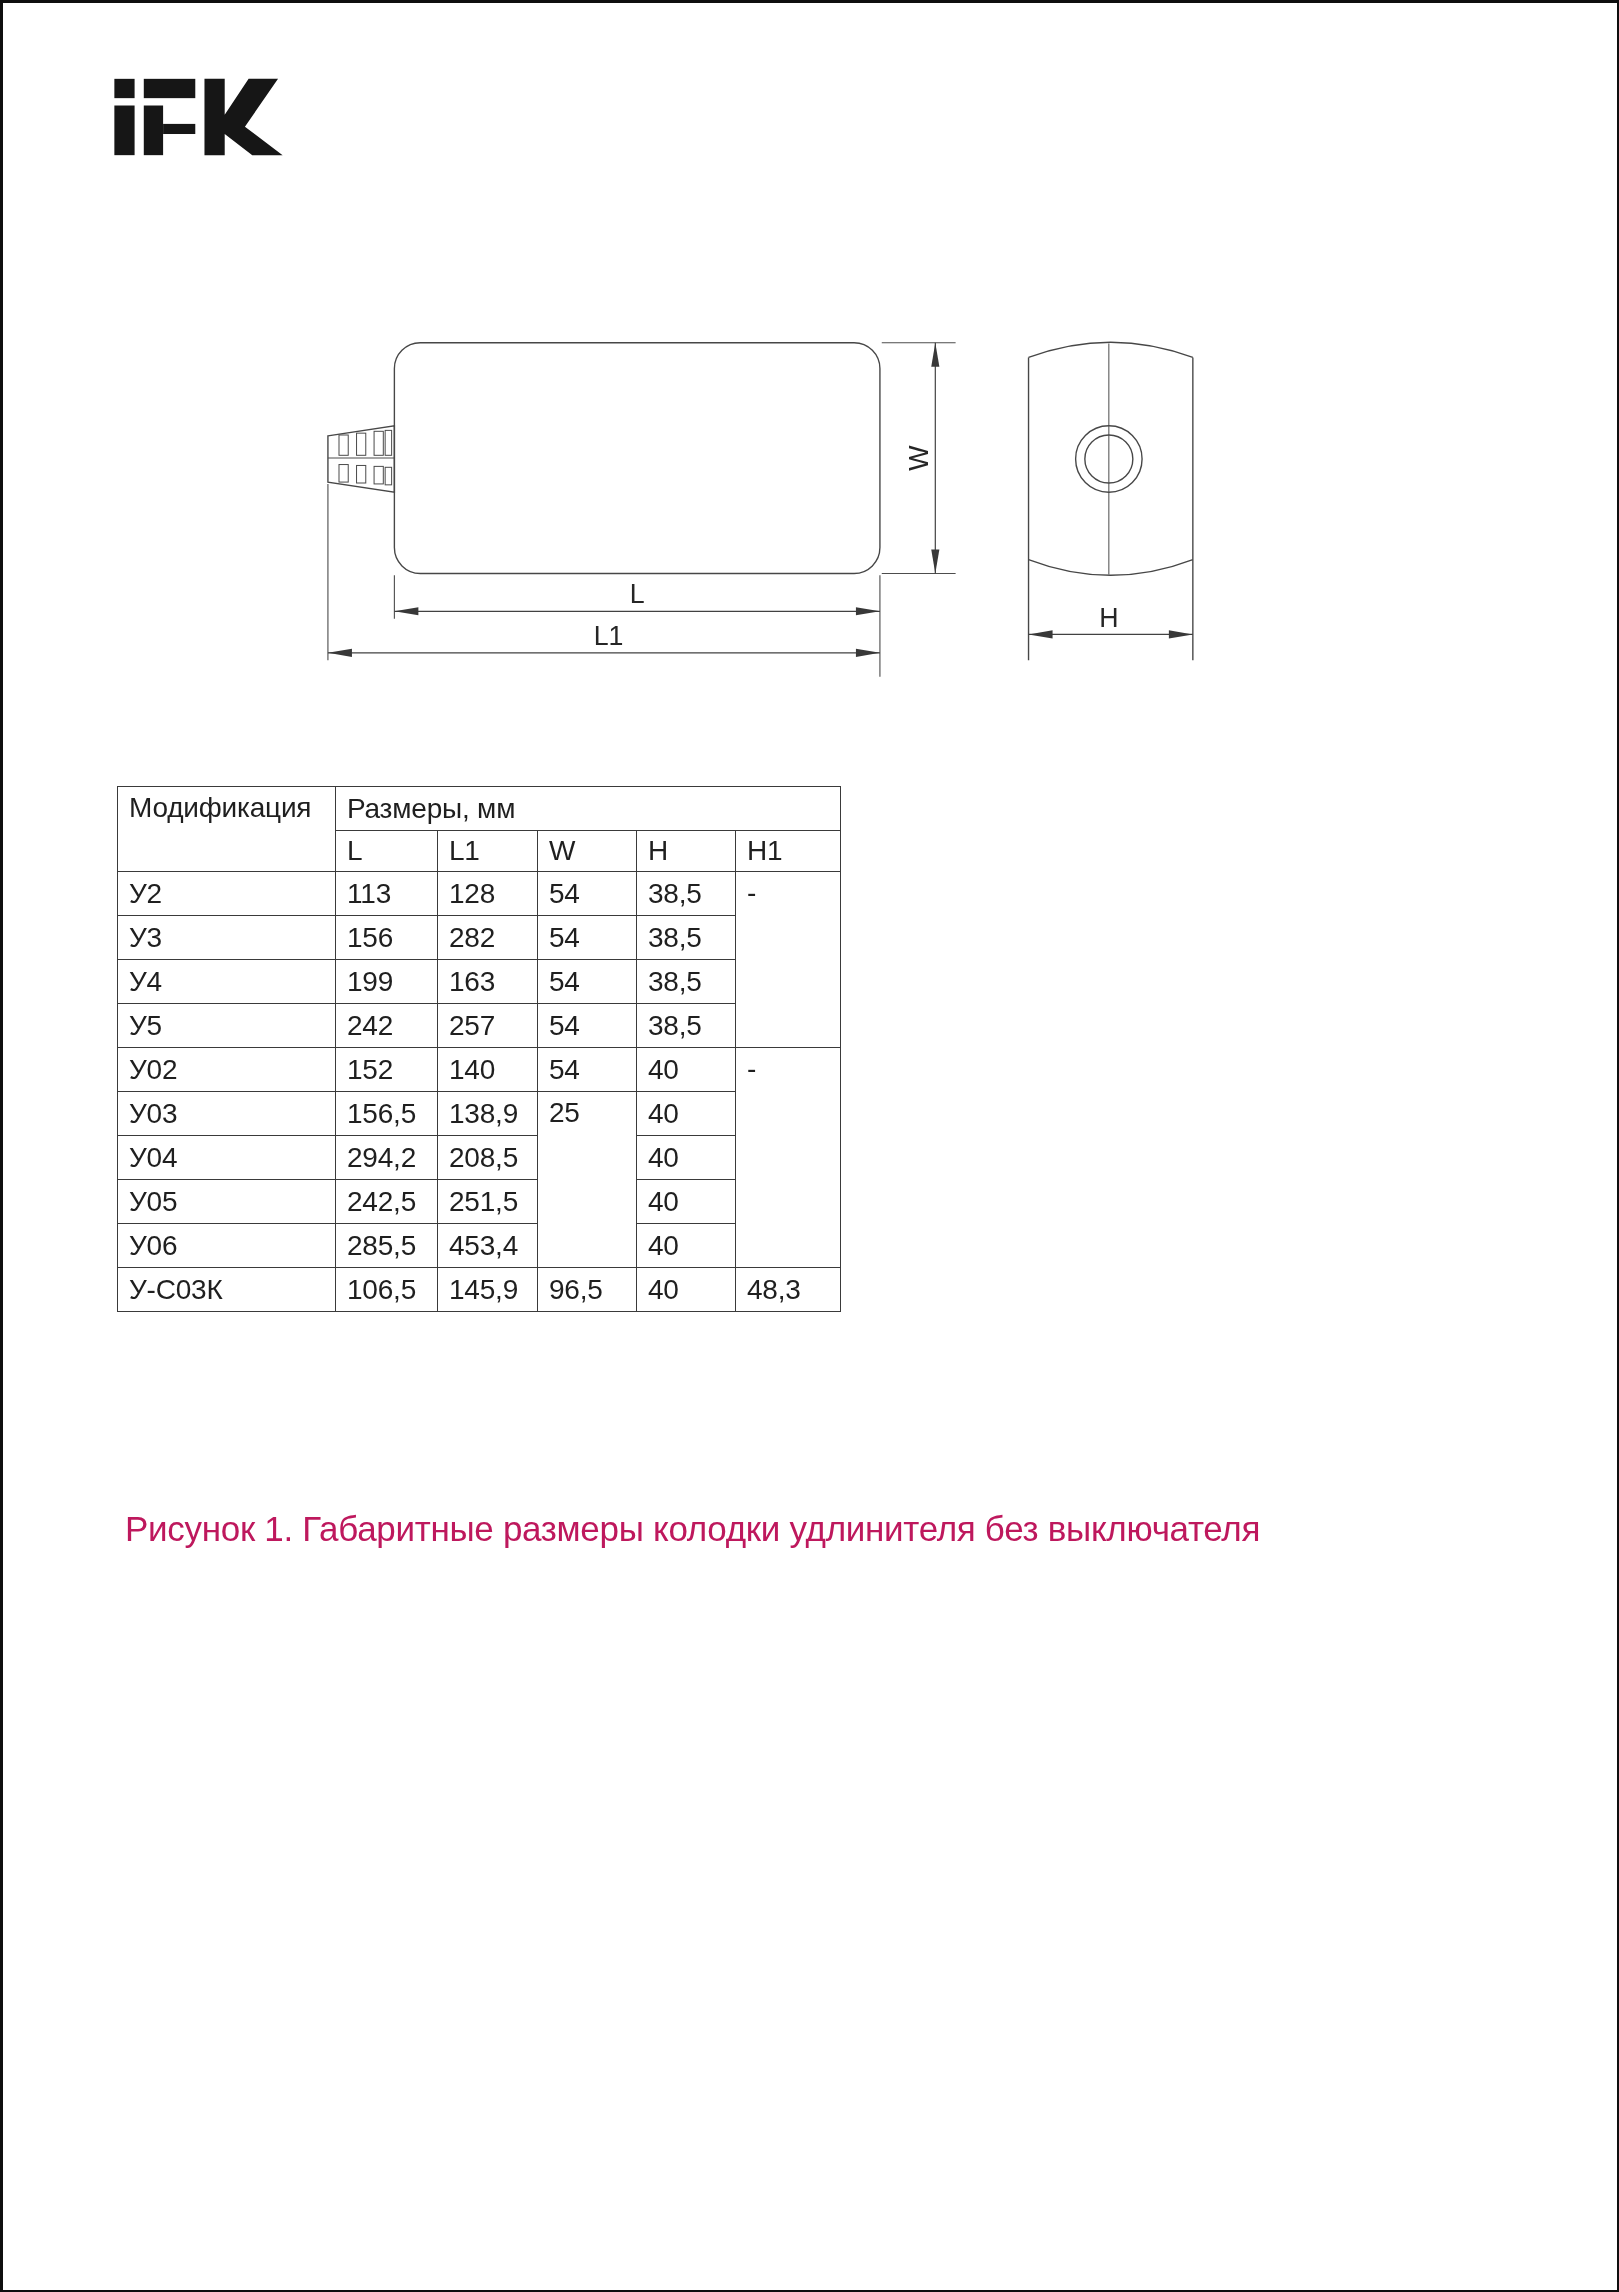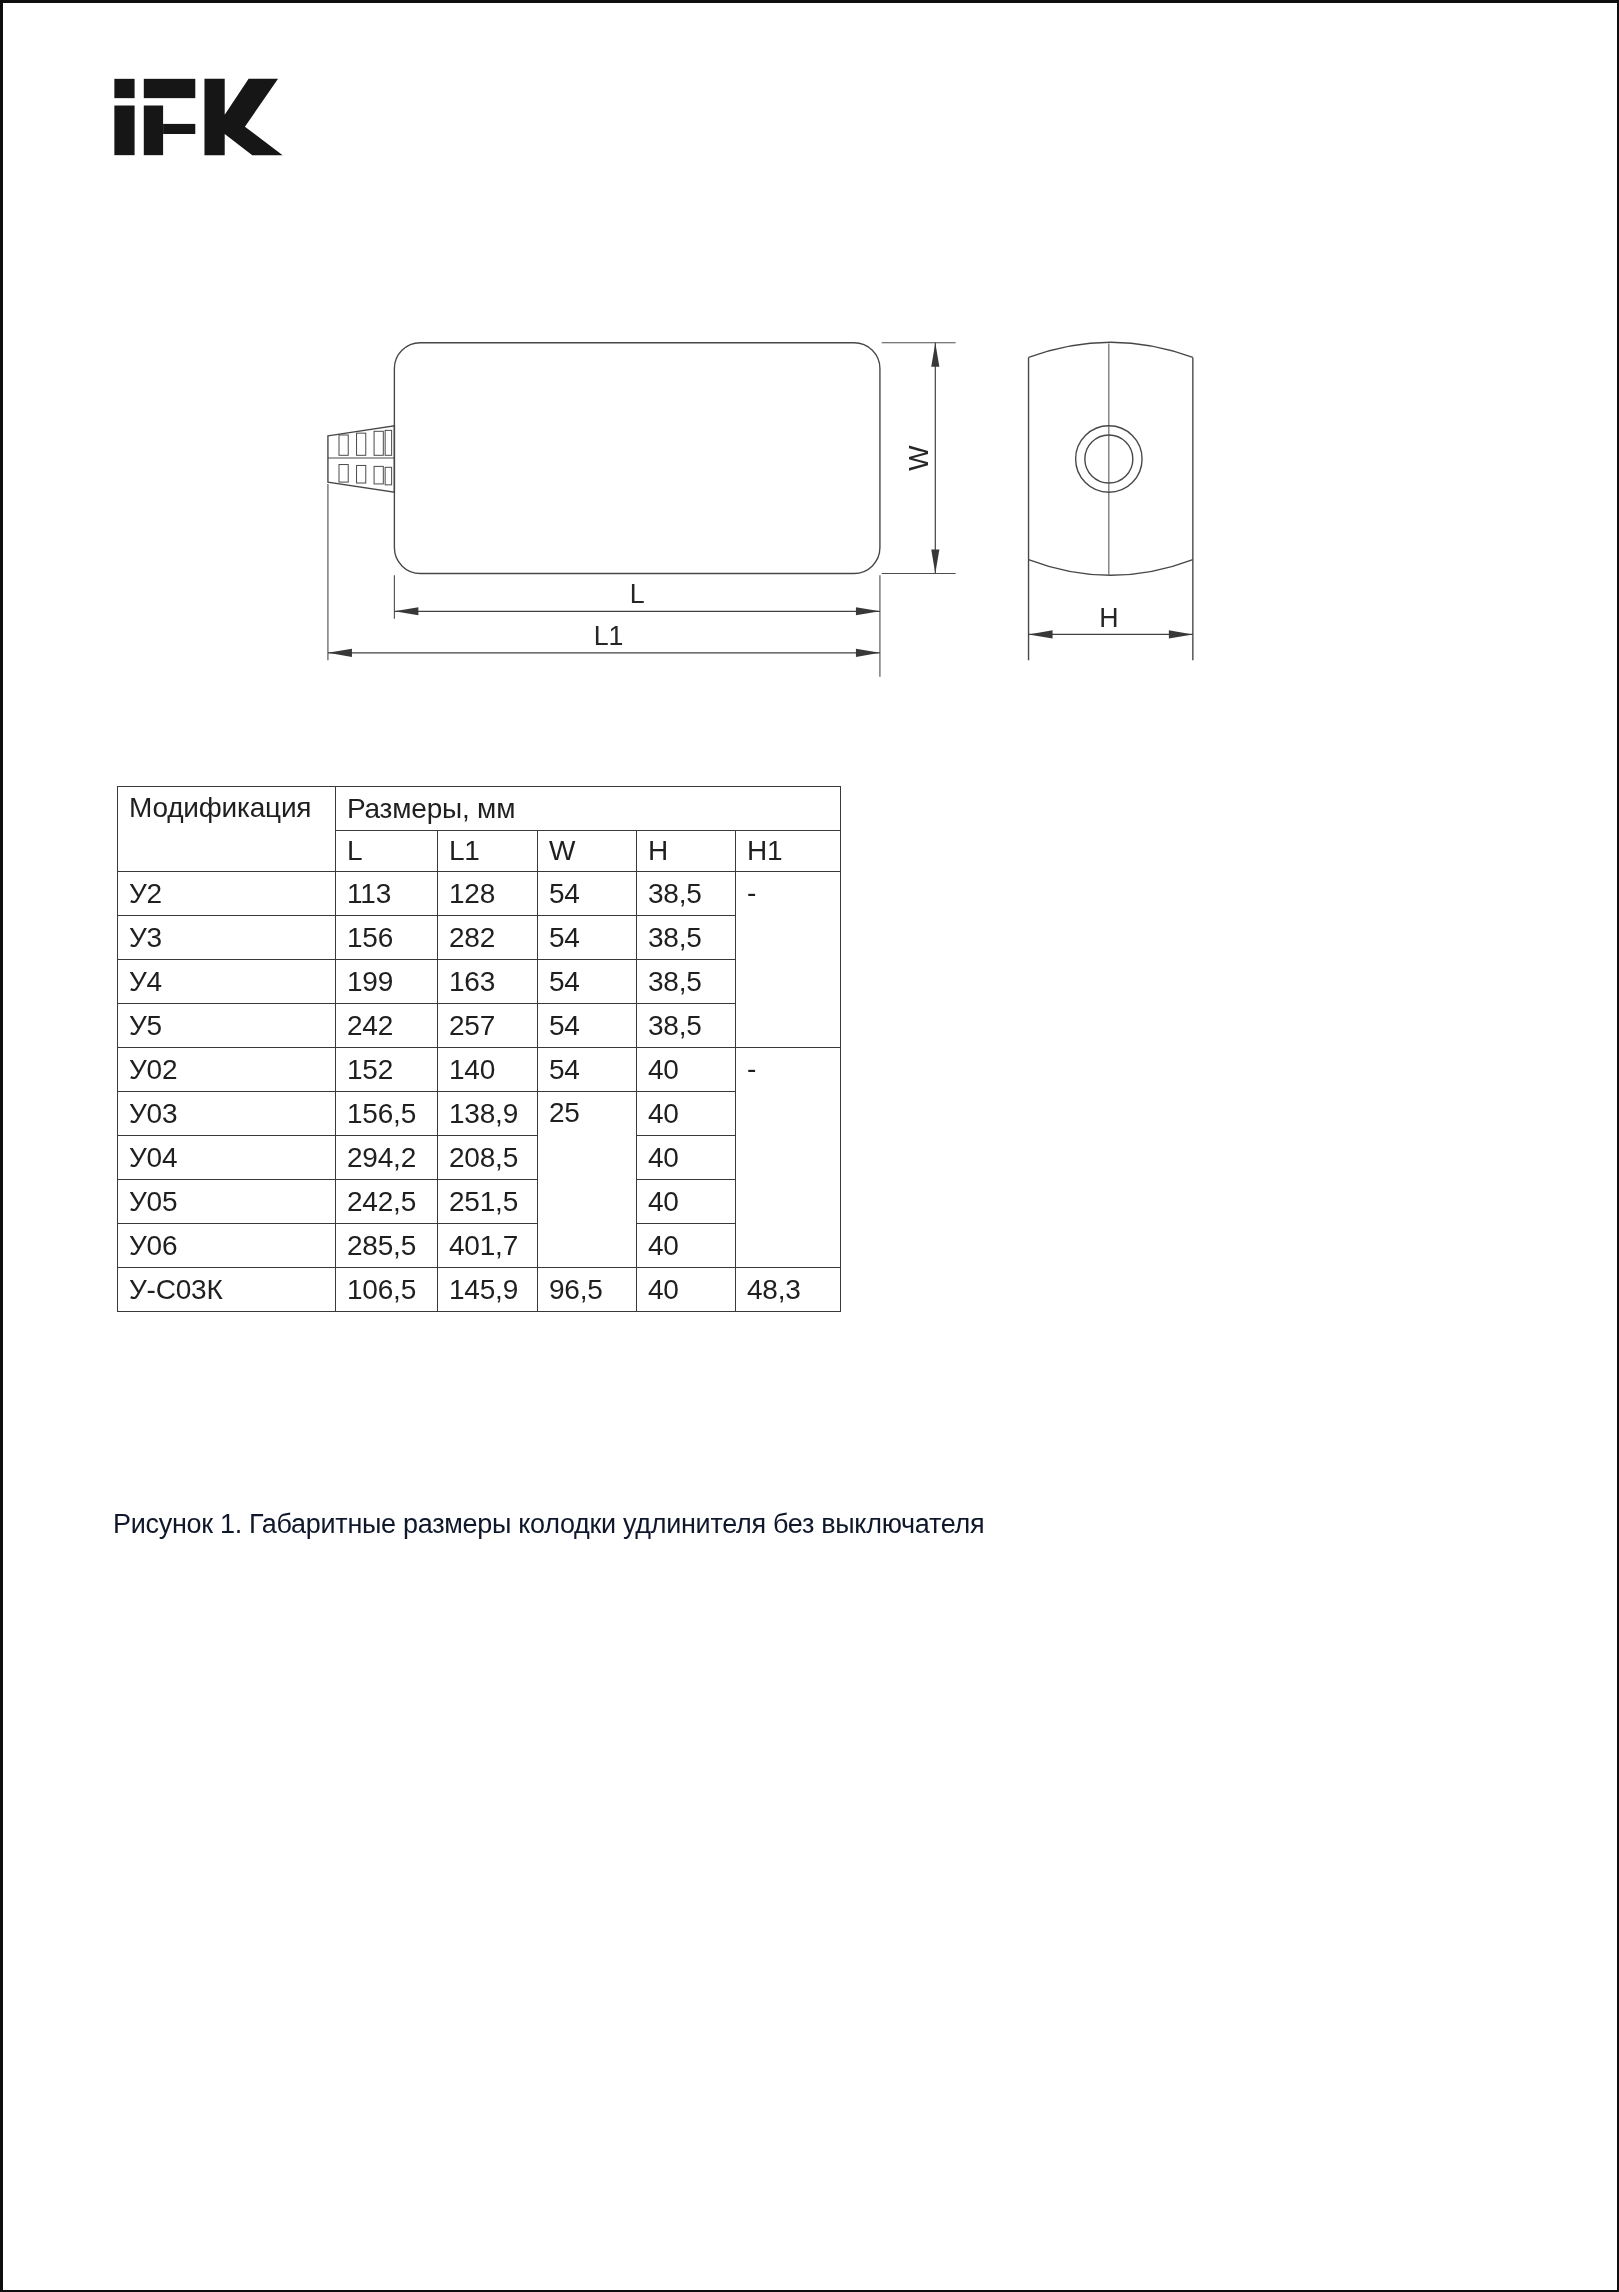--- a/index.html
+++ b/index.html
@@ -82,24 +82,24 @@
   }
   .dim-table tr.hdr1 { height: 44px; }
   .dim-table tr.hdr2 { height: 41px; }
   .dim-table tr.data { height: 44px; }
   .dim-table .vtop {
     vertical-align: top;
     line-height: 42px;
   }
   .figure-caption {
     position: absolute;
-    left: 110px;
+    left: 122px;
     top: 1506px;
-    font-size: 27px;
-    color: #0f172a;
+    font-size: 35px;
+    color: #be185d;
     letter-spacing: -0.3px;
     white-space: nowrap;
   }
 </style>
 </head>
 <body>
 
 <div class="page">
 
   <svg class="logo-svg" viewBox="0 0 187 87" aria-hidden="false">
@@ -255,21 +255,21 @@
       </tr>
       <tr class="data">
         <td>У05</td>
         <td>242,5</td>
         <td>251,5</td>
         <td>40</td>
       </tr>
       <tr class="data">
         <td>У06</td>
         <td>285,5</td>
-        <td>401,7</td>
+        <td>453,4</td>
         <td>40</td>
       </tr>
 
       <tr class="data">
         <td>У-С03К</td>
         <td>106,5</td>
         <td>145,9</td>
         <td>96,5</td>
         <td>40</td>
         <td>48,3</td>

